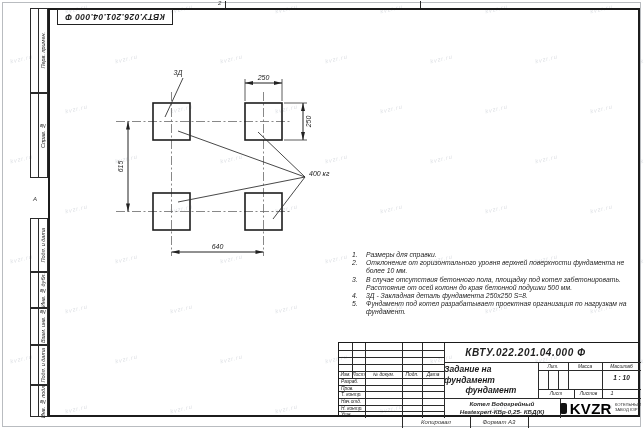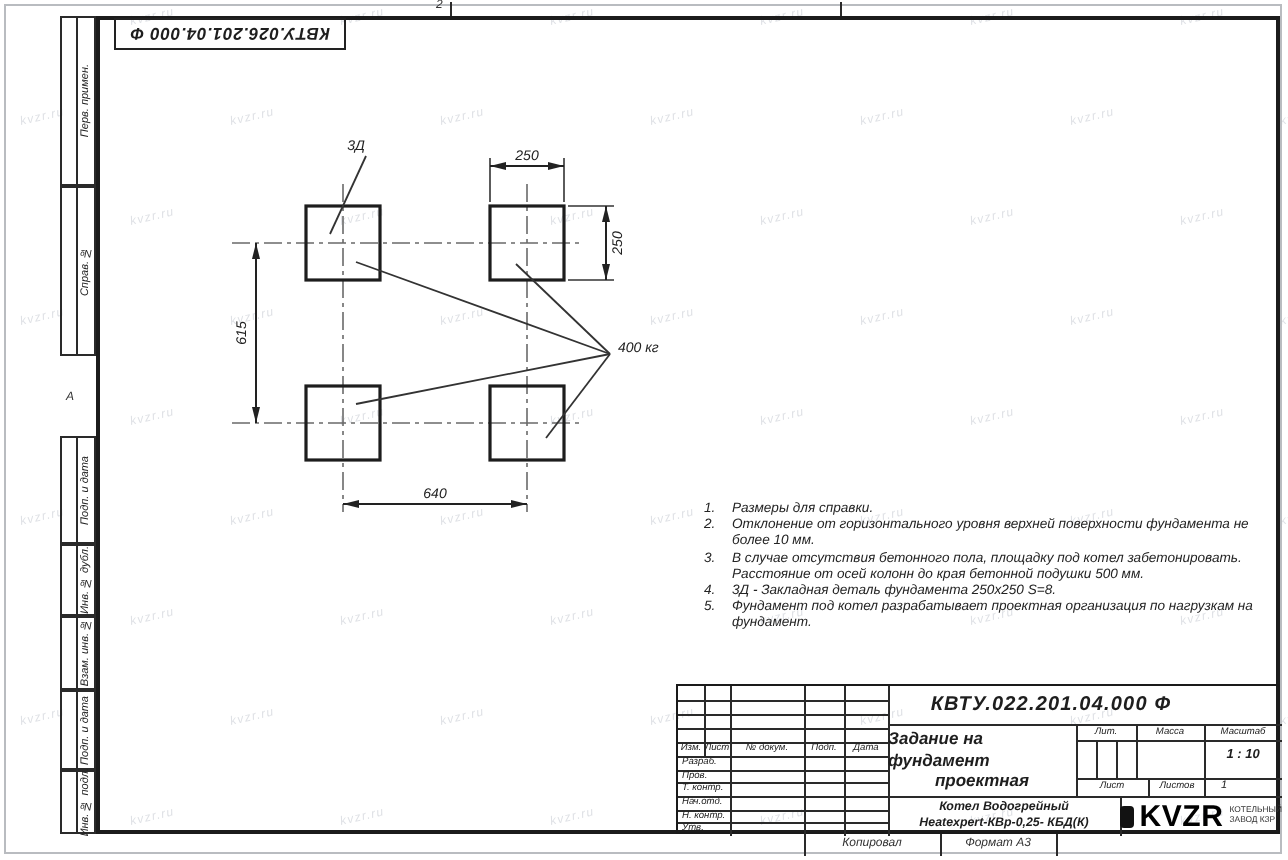--- a/index.html
+++ b/index.html
@@ -251,21 +251,21 @@
     <div class="lbl" style="left:2px; top:42.5px; width:24px; text-align:left;">Пров.</div>
     <div class="lbl" style="left:2px; top:49px; width:24px; text-align:left;">Т. контр.</div>
     <div class="lbl" style="left:2px; top:56px; width:24px; text-align:left;">Нач.отд.</div>
     <div class="lbl" style="left:2px; top:62.5px; width:24px; text-align:left;">Н. контр.</div>
     <div class="lbl" style="left:2px; top:69px; width:24px; text-align:left;">Утв.</div>
 
     <div class="docnum">КВТУ.022.201.04.000 Ф</div>
 
     <div class="ttl">
       <span>Задание на фундамент</span>
-      <span>проектная</span>
+      <span>фундамент</span>
     </div>
 
     <div class="lbl" style="left:199px; top:20.5px; width:30px;">Лит.</div>
     <div class="lbl" style="left:229px; top:20.5px; width:34px;">Масса</div>
     <div class="lbl" style="left:263px; top:20.5px; width:39px;">Масштаб</div>
     <div class="scaleval">1 : 10</div>
 
     <div class="lbl" style="left:199px; top:48px; width:36px;">Лист</div>
     <div class="lbl" style="left:236px; top:48px; width:27px;">Листов</div>
     <div class="lbl" style="left:266px; top:47.5px; width:14px; font-size:5.5px;">1</div>

